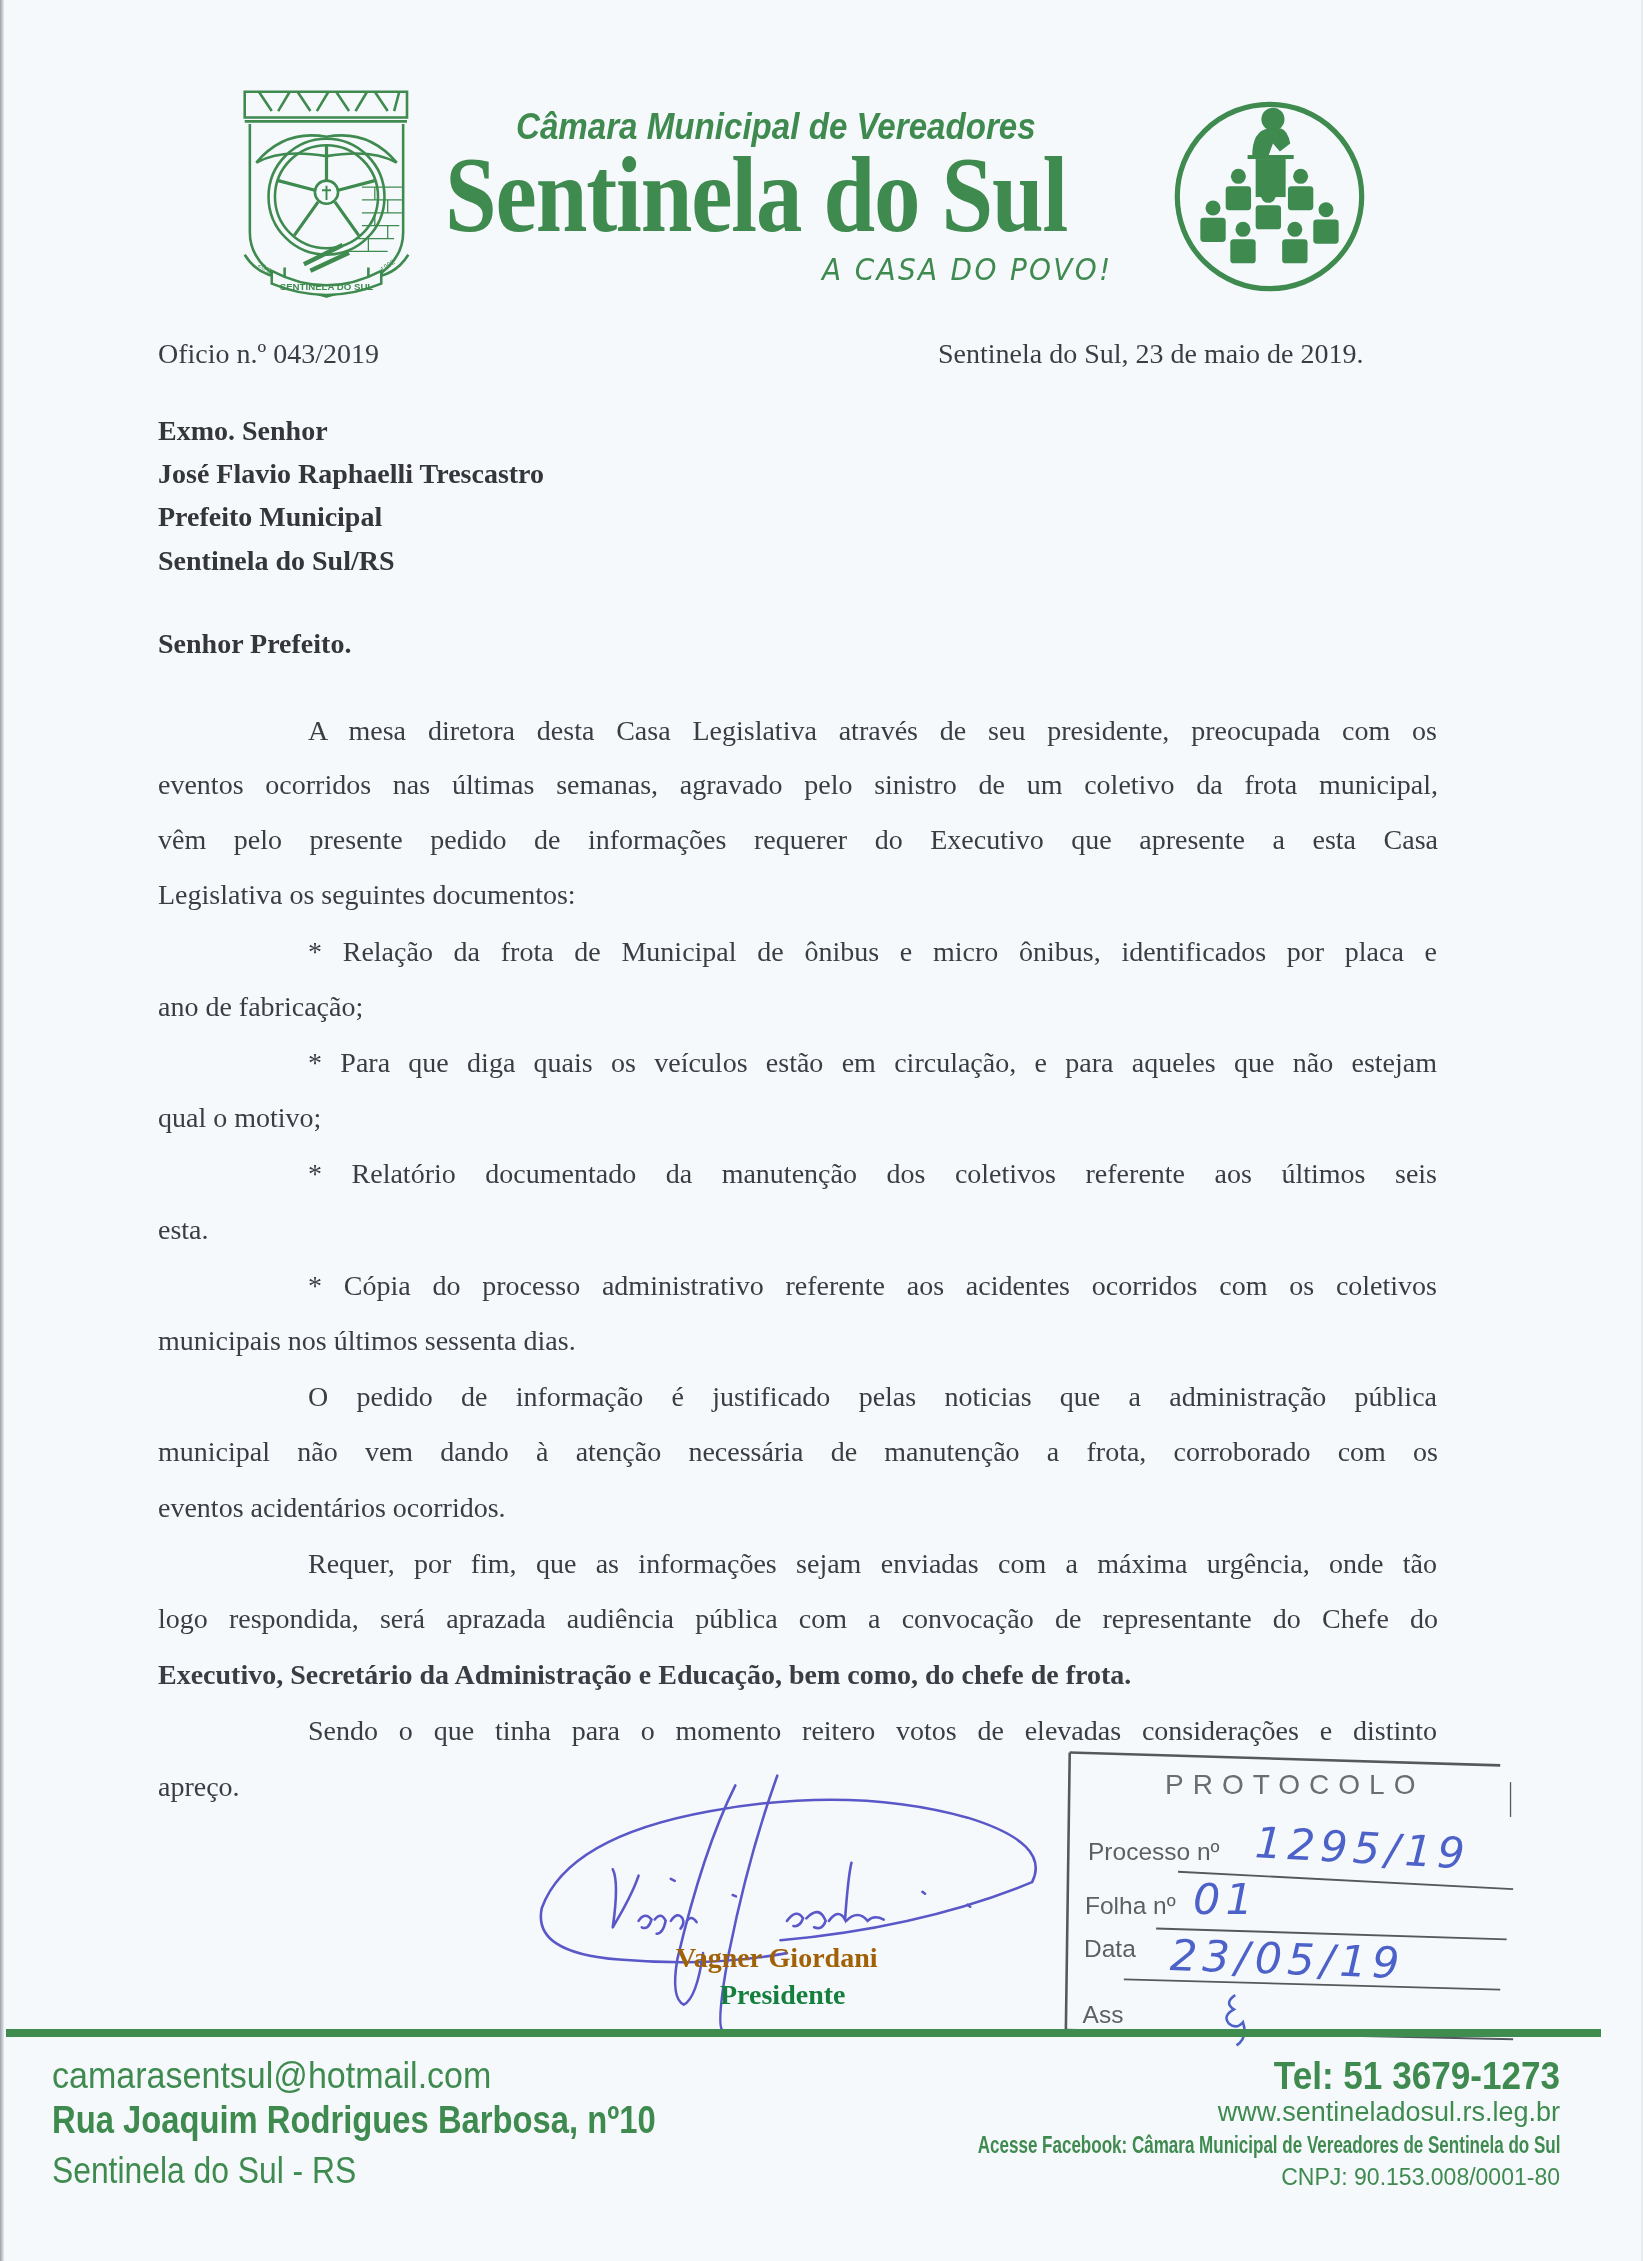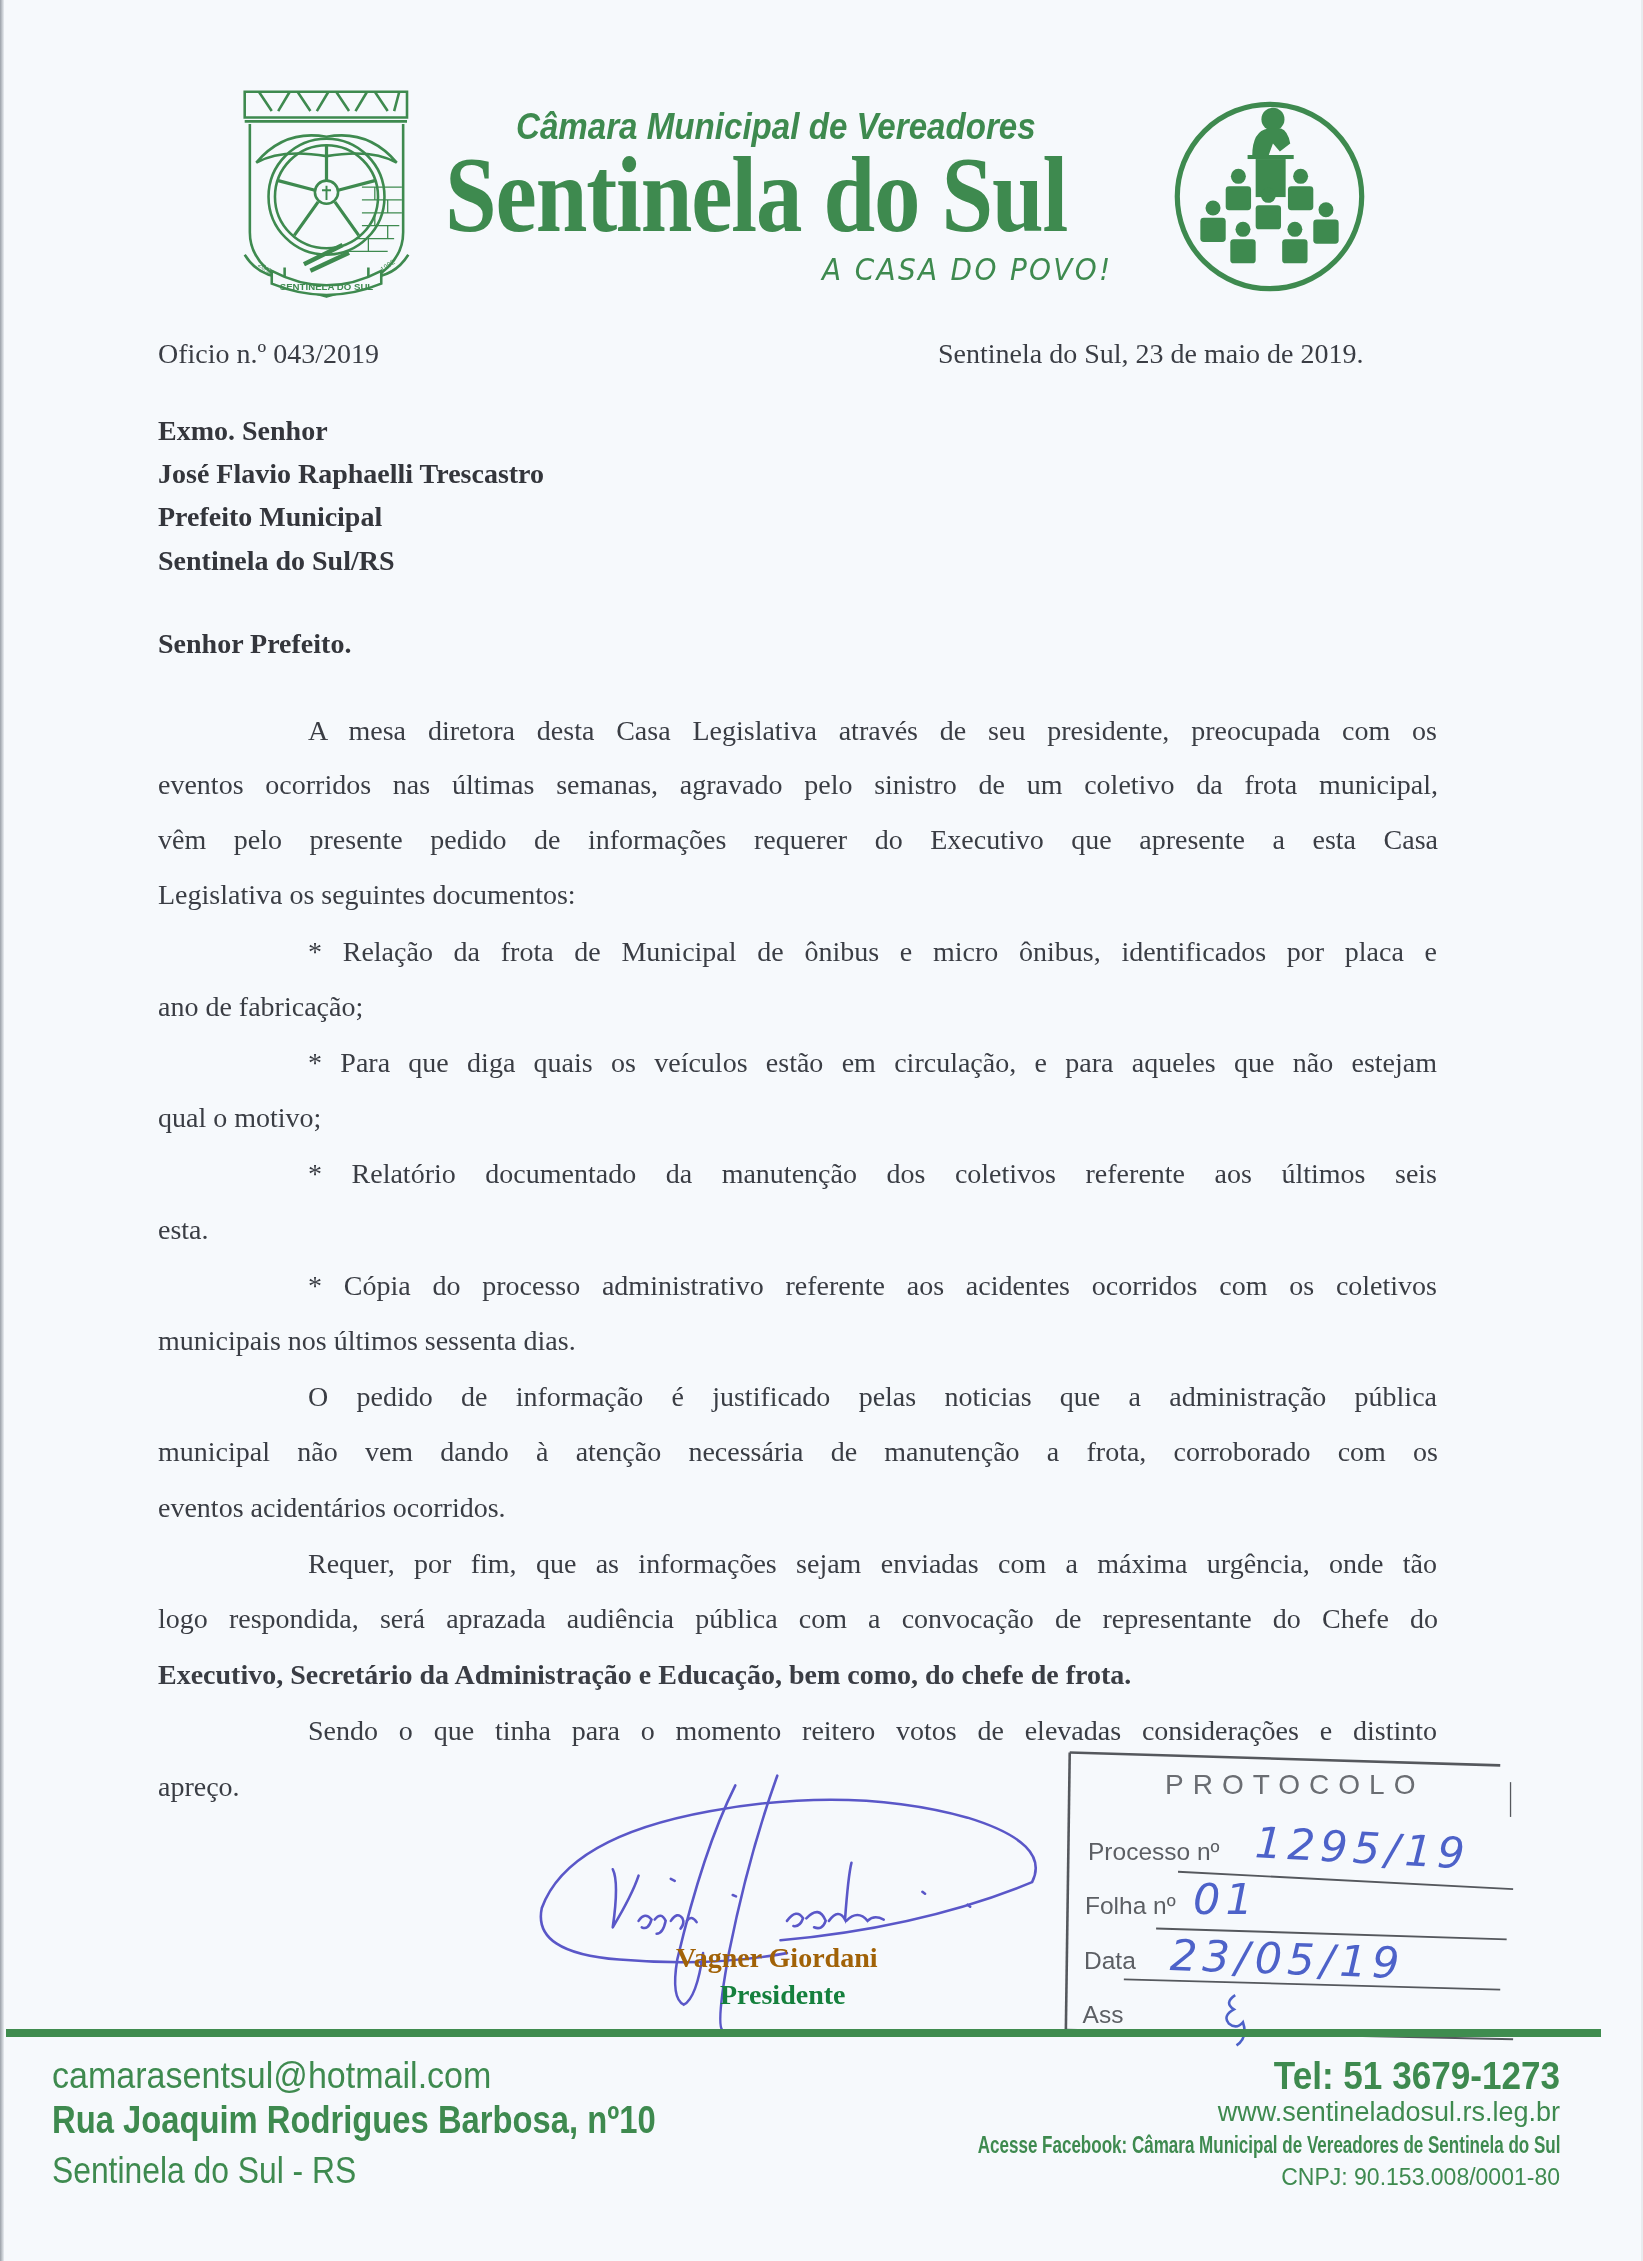--- a/index.html
+++ b/index.html
@@ -185,21 +185,21 @@
     <path d="M696 56 V110" stroke-width="2"></path>
     <path d="M180 195 L700 222" stroke-width="3"></path>
     <path d="M146 283 L690 300" stroke-width="3"></path>
     <path d="M96 362 L680 378" stroke-width="3"></path>
   </svg>
   <div class="stamp-label stamp-title" style="left:103px; top:23px;">PROTOCOLO</div>
   <div class="stamp-label" style="left:26px; top:92px;">Processo nº</div>
   <div class="hand" style="left:193px; top:77px; transform: rotate(3deg);">1295/19</div>
   <div class="stamp-label" style="left:23px; top:146px;">Folha nº</div>
   <div class="hand" style="left:131px; top:128px;">01</div>
-  <div class="stamp-label" style="left:22px; top:201px;">Data</div>
+  <div class="stamp-label" style="left:22px; top:189px;">Data</div>
   <div class="hand" style="left:108px; top:188px; transform: rotate(2deg);">23/05/19</div>
   <div class="stamp-label" style="left:20.6px; top:255px;">Ass</div>
   <svg style="position:absolute; left:155px; top:244px;" width="39" height="58" viewBox="0 0 60 90">
     <path d="M28 8 Q10 20 26 30 Q8 40 18 52 Q30 62 40 50 Q48 74 30 86" fill="none" stroke="#4d62c9" stroke-width="4"></path>
   </svg>
 </div>
 
 <div class="signature">
   <svg width="529" height="271" viewBox="0 0 820 420" fill="none" stroke="#5a57c8" stroke-width="4" stroke-linecap="round">
     <path d="M410 270 Q630 250 800 180 Q830 120 700 80 Q520 30 300 70 Q80 110 40 220 Q25 290 160 300 Q300 312 420 290"></path>

